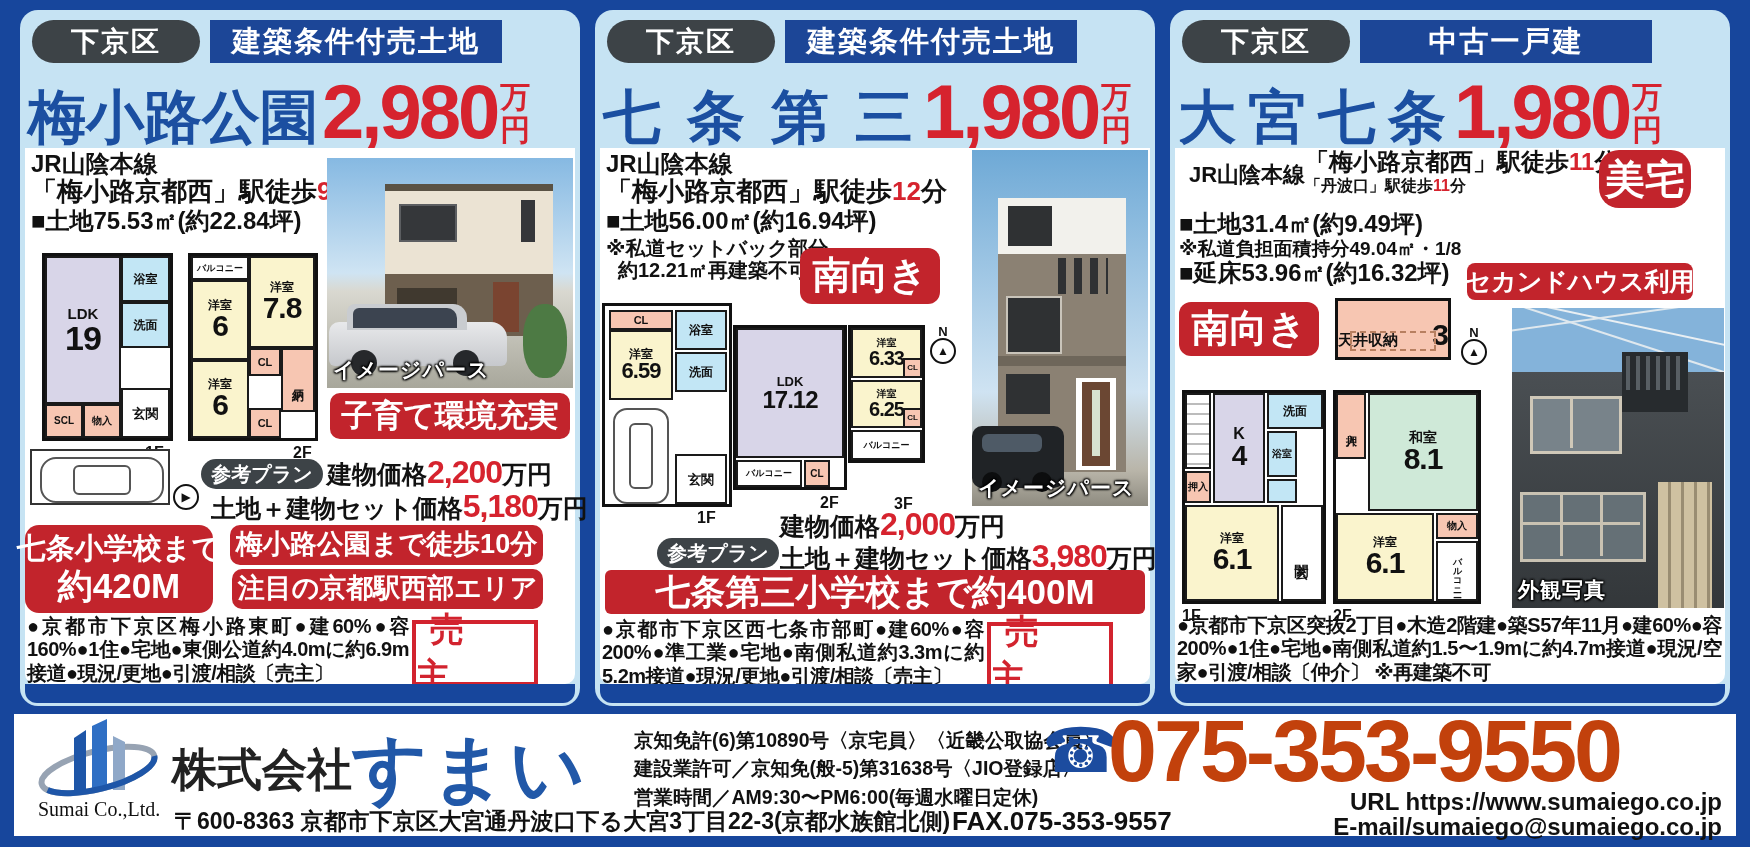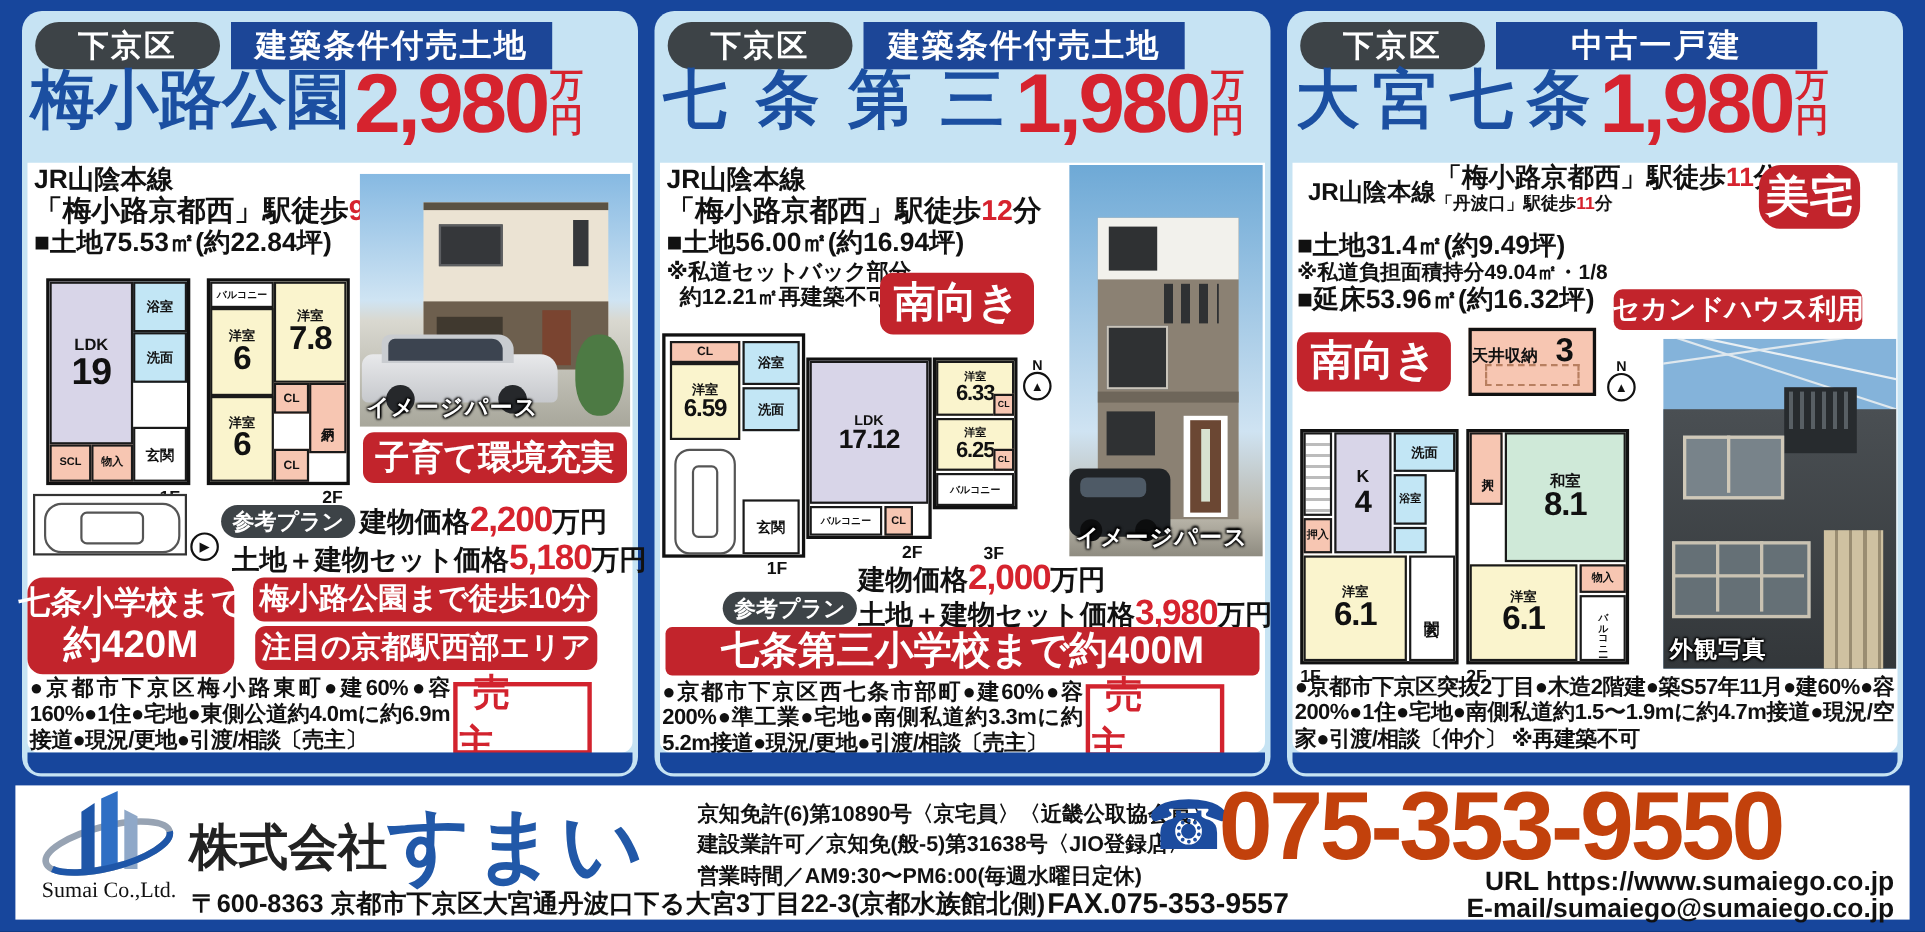--- a/index.html
+++ b/index.html
@@ -7,21 +7,21 @@
         font-family:"Liberation Sans","DejaVu Sans",sans-serif;}
   
   .card{position:absolute;top:10px;width:560px;height:696px;background:#c6e3f3;border-radius:18px;}
   .card::after{content:"";position:absolute;left:5px;width:550px;top:674px;height:19px;
                background:#17469c;border-radius:0 0 12px 12px;}
   .chead{position:absolute;left:12px;top:10px;height:43px;display:flex;}
   .pill{width:168px;height:43px;background:#3d4347;color:#fff;font-size:28px;font-weight:800;
         border-radius:23px;display:flex;align-items:center;justify-content:center;letter-spacing:2px;}
   .banner{width:292px;height:43px;margin-left:10px;background:#1c4697;color:#fff;font-size:29px;
         font-weight:800;display:flex;align-items:center;justify-content:center;letter-spacing:2px;}
-  .ctitle{position:absolute;left:8px;top:52px;height:84px;display:flex;align-items:flex-start;padding-bottom:15px;}
+  .ctitle{position:absolute;left:8px;top:52px;height:84px;display:flex;align-items:flex-end;padding-bottom:15px;}
   .tname{font-size:58px;font-weight:900;color:#1b4fa1;line-height:1;white-space:nowrap;}
   .ls-wide{letter-spacing:26px;margin-right:-20px;}
   .ls-med{letter-spacing:12px;margin-right:-8px;}
   .tprice{font-size:76px;font-weight:900;color:#d6232e;line-height:.88;margin-left:4px;letter-spacing:-3px;}
   .tunit{display:flex;flex-direction:column;align-items:center;color:#d6232e;font-weight:900;
          font-size:30px;line-height:1.08;margin-left:3px;}
   .content{position:absolute;left:5px;top:138px;width:550px;height:536px;background:#fff;
            border-radius:0 0 10px 10px;}
   
   .stext{position:absolute;font-weight:700;color:#111;white-space:nowrap;line-height:1;}
@@ -53,21 +53,21 @@
   .vert{writing-mode:vertical-rl;}
   .flabel{position:absolute;font-size:16px;font-weight:800;color:#111;}
   .compass{position:absolute;display:flex;flex-direction:column;align-items:center;line-height:1;}
   .cn{font-size:13px;font-weight:800;color:#111;}
   .circ{width:26px;height:26px;border:2px solid #111;border-radius:50%;background:#fff;
         display:flex;align-items:center;justify-content:center;font-size:12px;color:#111;box-sizing:border-box;}
   .siteplan{position:absolute;background:#fff;border:2px solid #333;box-sizing:border-box;}
   .car-top{position:absolute;border:2px solid #555;border-radius:16px;background:#fff;}
   .car-top .cab{position:absolute;left:26%;right:26%;top:14%;bottom:14%;border:2px solid #555;border-radius:6px;}
   .attic{position:absolute;background:#f7c6b2;border:3px solid #111;box-sizing:border-box;}
-  .arow{display:flex;align-items:baseline;justify-content:flex-start;gap:16px;margin-top:1px;}
+  .arow{display:flex;align-items:baseline;justify-content:space-between;gap:6px;margin-top:17px;}
   .adash{position:absolute;left:12px;right:12px;top:30px;bottom:6px;border:2px dashed #b87f60;}
   .art{position:absolute;overflow:hidden;}
   .imgcap{position:absolute;left:6px;bottom:4px;color:#fff;font-size:21px;font-weight:700;letter-spacing:1px;
           text-shadow:1px 1px 2px #000,-1px -1px 2px #000,1px -1px 2px #000,-1px 1px 2px #000;z-index:5;}
   
   .footer{position:absolute;left:14px;top:714px;width:1722px;height:122px;background:#fff;}
   .logo{position:absolute;left:20px;top:4px;}
   .logocap{position:absolute;left:24px;top:84px;font-family:"Liberation Serif","DejaVu Serif",serif;
            font-size:20px;color:#111;}
   .company{position:absolute;left:158px;top:6px;display:flex;align-items:center;}

